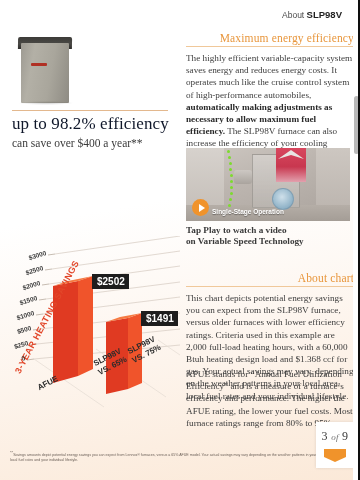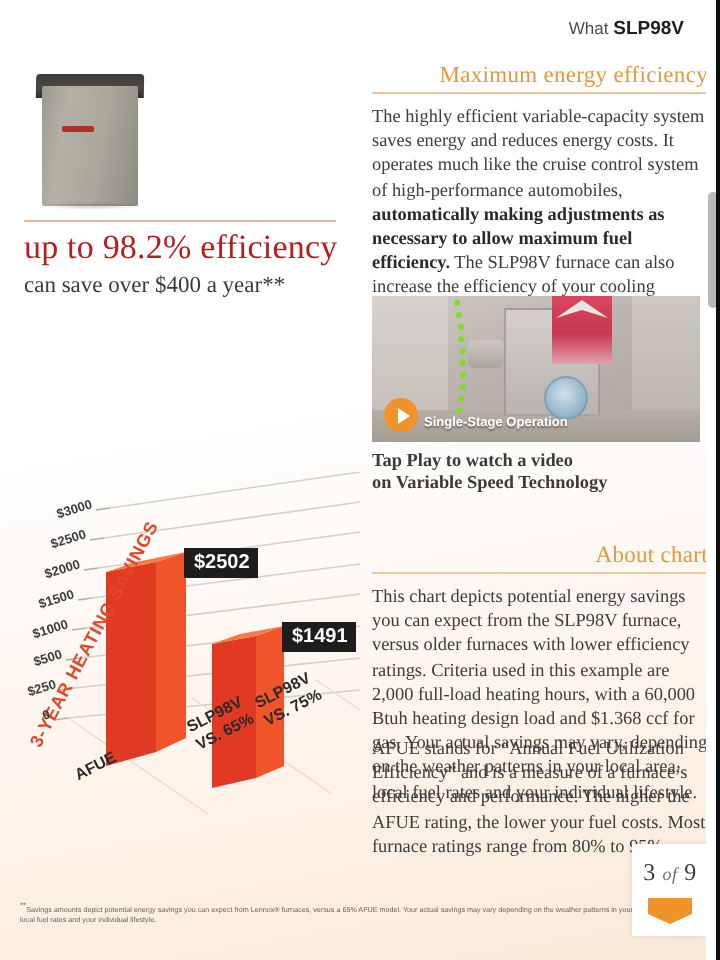--- a/index.html
+++ b/index.html
@@ -58,21 +58,21 @@
     position:absolute; left:0px; top:68px; width:56px; height:4px;
     background:radial-gradient(ellipse at center, rgba(0,0,0,.18), rgba(0,0,0,0) 70%);
   }
 
   .head-rule {
     position:absolute; left:12px; top:110px; width:156px; height:1px;
     background:#e3b88e;
   }
   .headline {
     position:absolute; left:12px; top:113px; width:168px;
-    font-size:17px; line-height:21px; color:#b91c1c; letter-spacing:.1px;
+    font-size:17px; line-height:21px; color:#0f172a; letter-spacing:.1px;
   }
   .subline {
     position:absolute; left:12px; top:136px; width:168px;
     font-size:11.5px; line-height:14px; color:#3a3a3a;
   }
 
   
   .chart {
     position:absolute; left:0px; top:236px; width:180px; height:190px;
   }
@@ -311,21 +311,21 @@
 
       <div class="xtick" style="left:36px; top:148px;">AFUE</div>
       <div class="xtick" style="left:92px; top:124px; width:44px; white-space:normal;">SLP98V VS. 65%</div>
       <div class="xtick" style="left:126px; top:112px; width:44px; white-space:normal;">SLP98V VS. 75%</div>
     </div>
   </div>
 
   <div class="right-col">
 
     <div class="model-line">
-      <span>What</span>
+      <span>About</span>
       <b>SLP98V</b>
     </div>
 
     <div class="sec" style="top:32px;">
       <div class="sec-head">Maximum energy efficiency</div>
       <div class="sec-body"><span>The highly efficient variable-capacity system saves energy and reduces energy costs. It operates much like the cruise control system of high-performance automobiles, </span><b>automatically making adjustments as necessary to allow maximum fuel efficiency.</b><span> The SLP98V furnace can also increase the efficiency of your cooling system by up to one SEER point—saving you additional money on your cooling bills.</span></div>
     </div>
 
     <div class="video">
       <div class="v-wall-l"></div>

